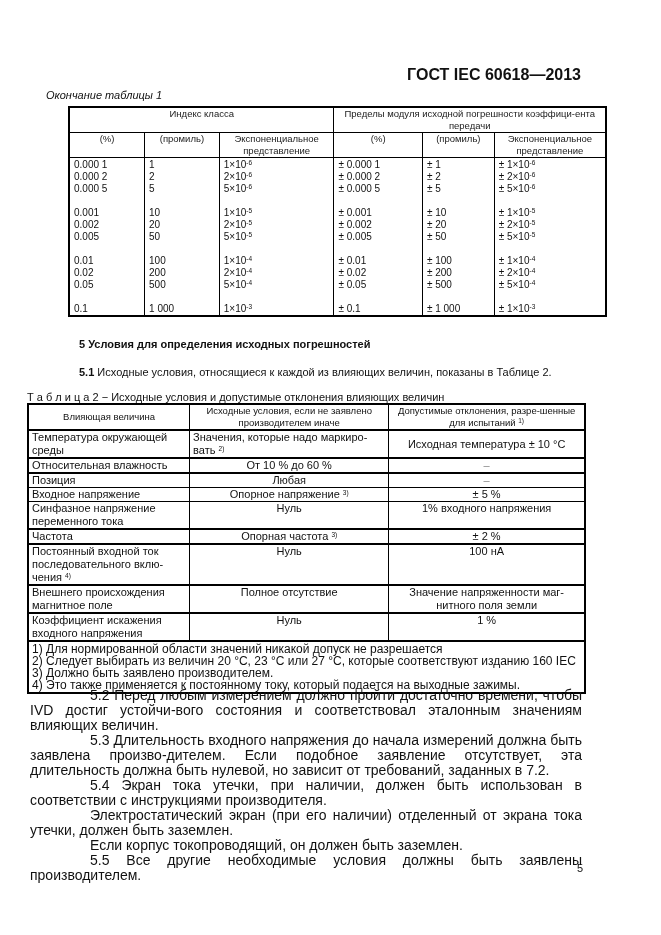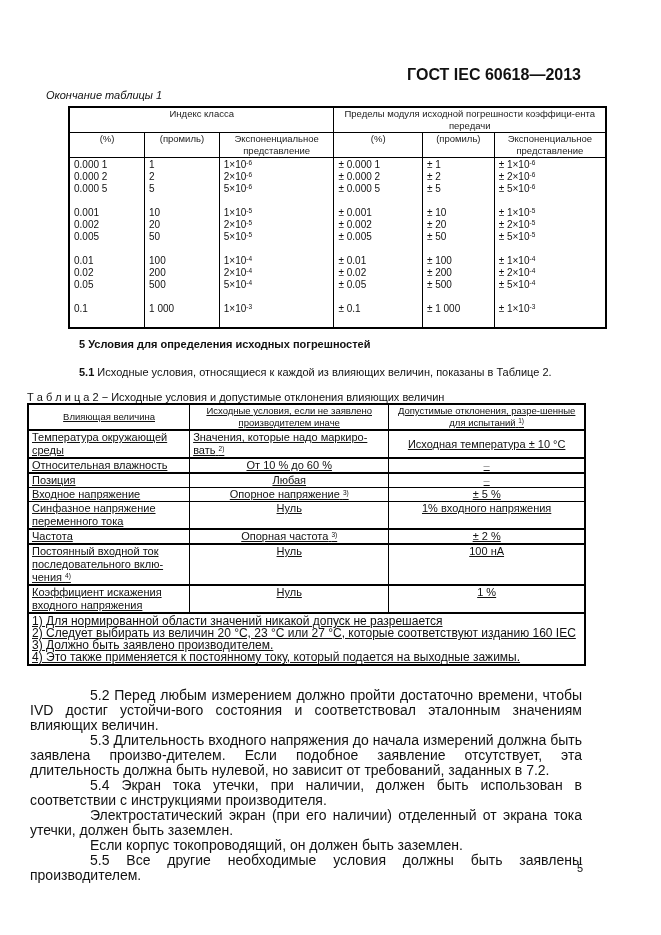--- a/index.html
+++ b/index.html
@@ -5,31 +5,31 @@
   html,body{margin:0;padding:0;background:#fff;}
   body{width:661px;height:935px;position:relative;overflow:hidden;color:#111;font-family:"Liberation Sans",sans-serif;}
   .abs{position:absolute;}
   .hdr{right:80px;top:66px;font-weight:bold;font-size:16px;}
   .caption1{left:46px;top:89px;font-style:italic;font-size:11px;}
   table{border-collapse:collapse;font-size:10px;line-height:12px;}
   .t1{left:46px;top:106px;width:539px;margin-left:22px;}
   .t1 td{border:1px solid #000;padding:0 4px;vertical-align:top;}
   .t1 .hc{text-align:center;font-size:9.5px;color:#222;}
   .t1 .thick-top td{border-top:2px solid #000;}
-  .t1 .data td{padding-top:1px;padding-bottom:12px;border-top:none;border-bottom:none;}
+  .t1 .data td{padding-top:1px;padding-bottom:0;border-top:none;border-bottom:none;}
   .t1 .data.last td{border-bottom:2px solid #000;}
   .t1 .outer-l{border-left:2px solid #000 !important;}
   .t1 .outer-r{border-right:2px solid #000 !important;}
   .t1 .head1 td{border-top:2px solid #000;}
   .grp{display:block;white-space:pre;}
   sup{font-size:6.5px;vertical-align:top;position:relative;top:-2px;}
   .sec5{left:79px;top:338px;font-weight:bold;font-size:11px;}
   .p51{left:79px;top:366px;font-size:11px;}
   .cap2{left:27px;top:391px;font-size:11px;}
-  .t2{left:27px;top:403px;width:559px;text-decoration:underline;}
+  .t2{left:27px;top:403px;width:559px;}
   .t2 td{border:1px solid #000;padding:0 3px;vertical-align:top;font-size:11px;line-height:13px;}
   .t2 .h td{font-size:9.5px;text-align:center;vertical-align:middle;line-height:12px;height:24px;}
   .t2 .c{text-align:center;}
   .t2 .mid{vertical-align:middle;}
   .t2 .bb td{border-bottom:2px solid #000;}
   .t2 .bt td{border-top:2px solid #000;}
   .t2 .fn td{font-size:12px;line-height:12px;padding:1px 3px;}
   .t2 .ol{border-left:2px solid #000 !important;}
   .t2 .or{border-right:2px solid #000 !important;}
   .dash{color:#888;}
@@ -214,20 +214,25 @@
   <tr class="bb">
     <td class="ol">Частота</td>
     <td class="c"><span>Опорная частота</span> <sup>3)</sup></td>
     <td class="or c">± 2 %</td>
   </tr>
   <tr>
     <td class="ol"><span>Постоянный входной ток последовательного вклю-чения</span> <sup>4)</sup></td>
     <td class="c">Нуль</td>
     <td class="or c">100 нА</td>
   </tr>
+  <tr class="bt">
+    <td class="ol">Внешнего происхождения магнитное поле</td>
+    <td class="c">Полное отсутствие</td>
+    <td class="or c">Значение напряженности маг-нитного поля земли</td>
+  </tr>
   <tr class="bt bb">
     <td class="ol">Коэффициент искажения входного напряжения</td>
     <td class="c">Нуль</td>
     <td class="or c">1 %</td>
   </tr>
   <tr class="fn">
     <td colspan="3" class="ol or" style="border-bottom:2px solid #000">
       <div>1) Для нормированной области значений никакой допуск не разрешается</div>
       <div>2) Следует выбирать из величин 20 °C, 23 °C или 27 °C, которые соответствуют изданию 160 IEC</div>
       <div>3) Должно быть заявлено производителем.</div>

